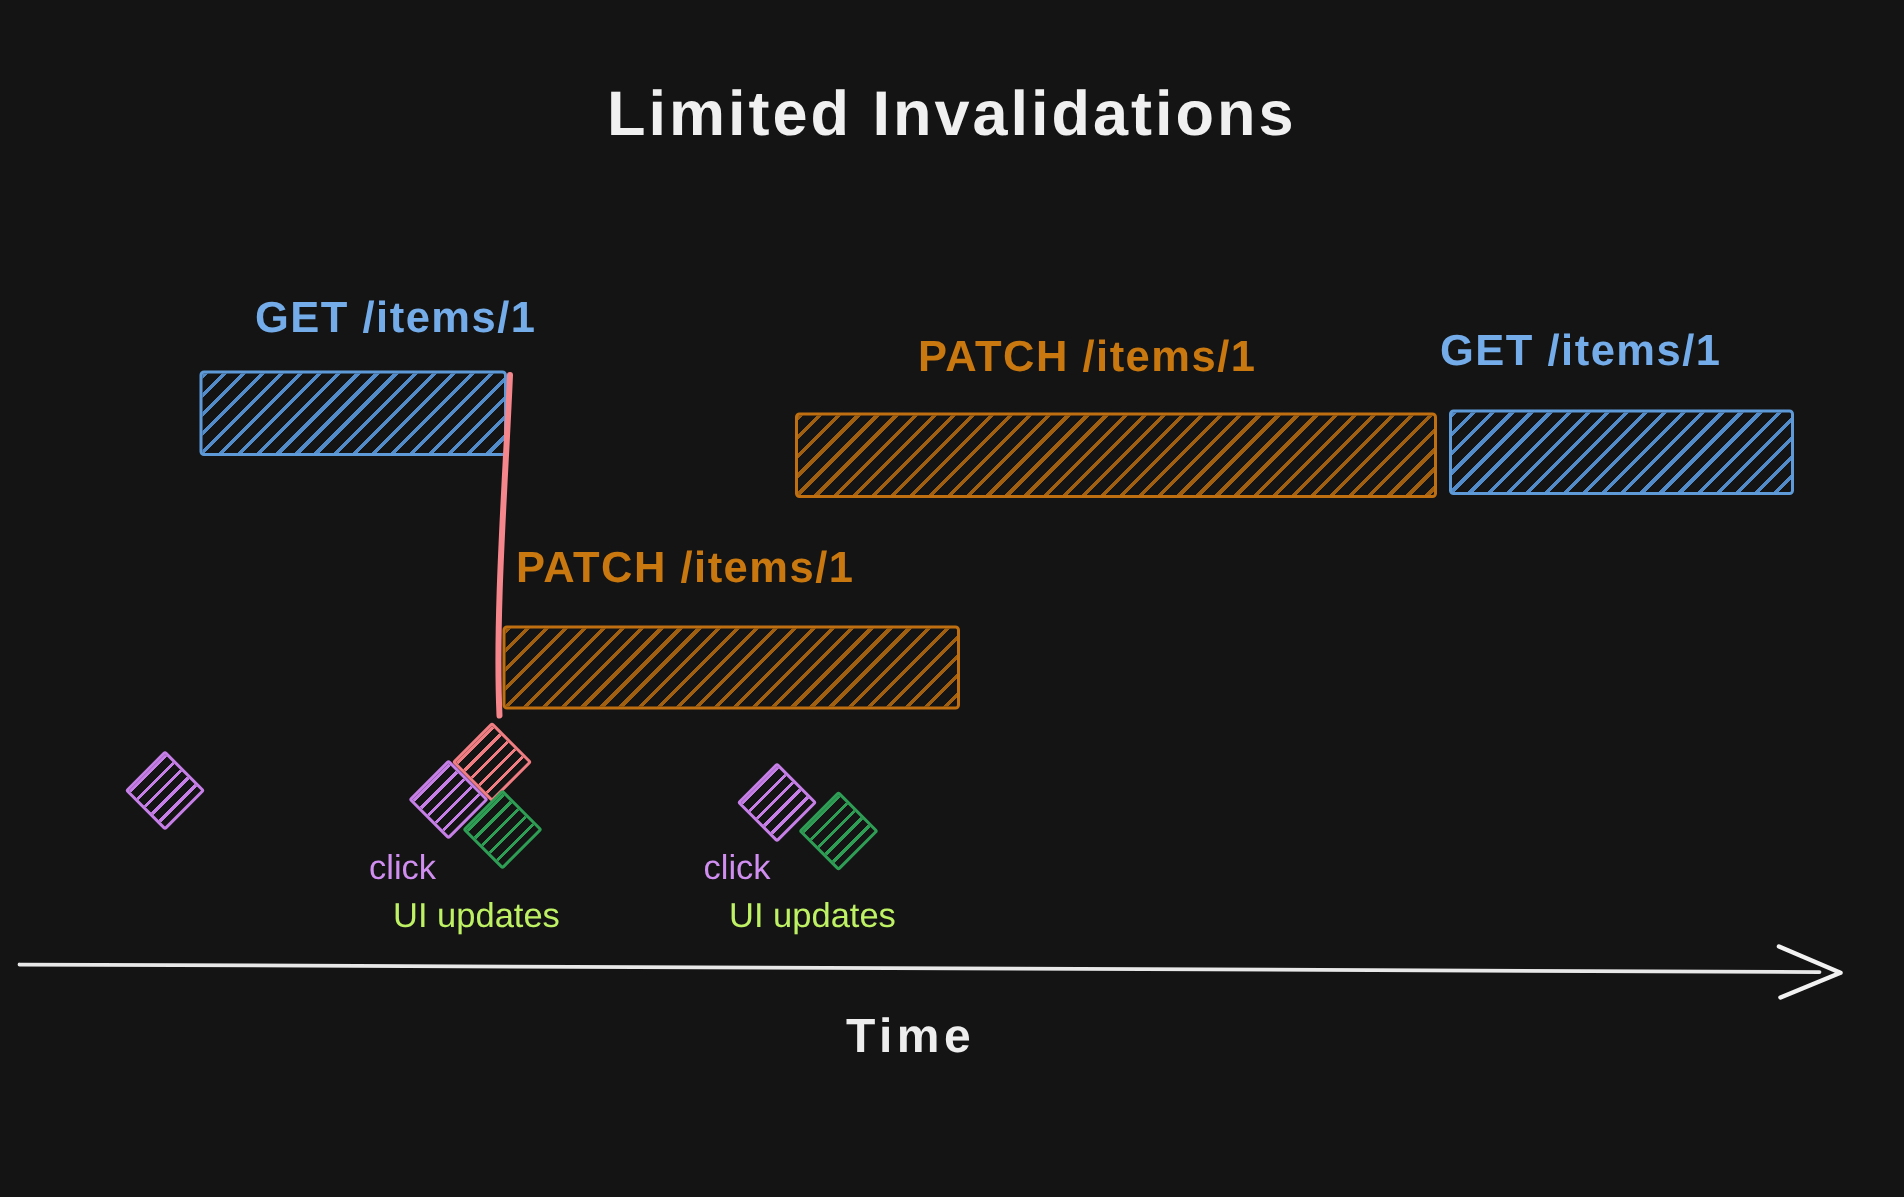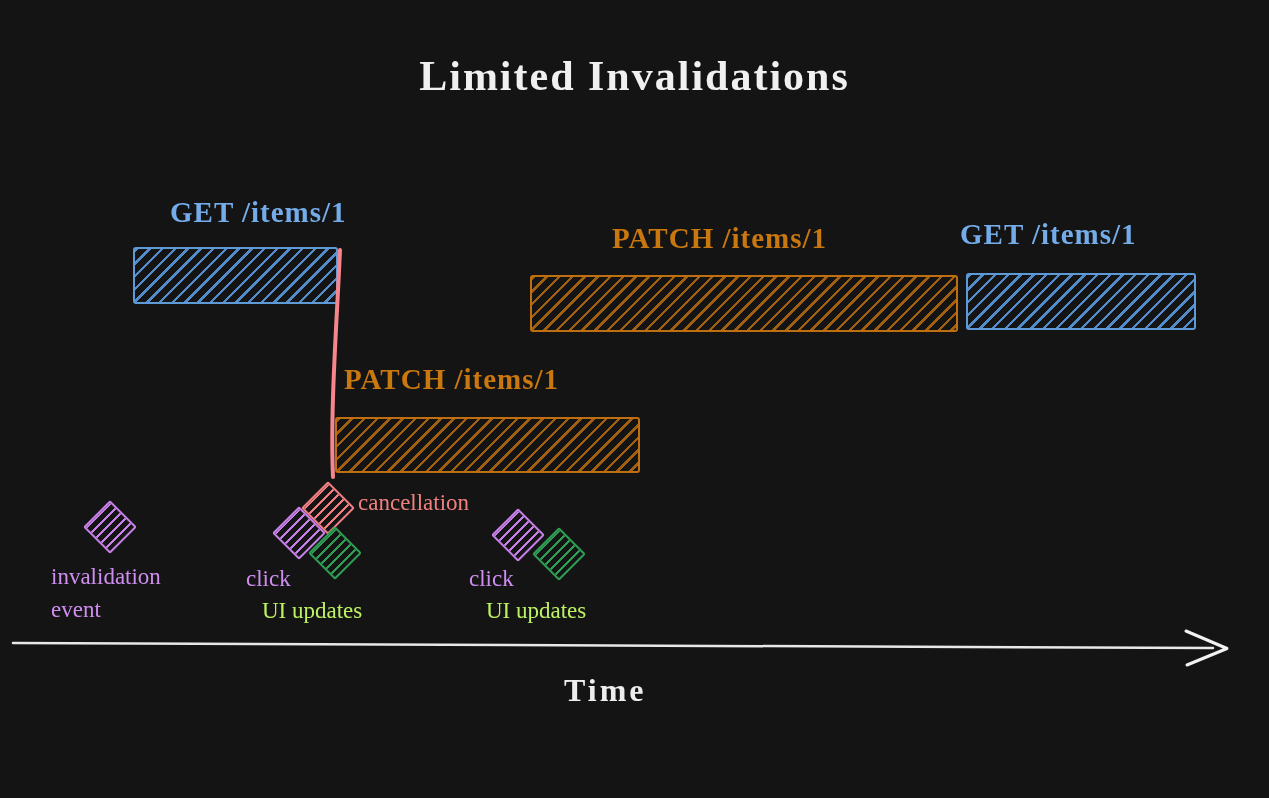--- a/index.html
+++ b/index.html
@@ -6,21 +6,21 @@
     margin: 0;
     padding: 0;
     background: #141414;
   }
   .canvas {
     position: relative;
     width: 1269px;
     height: 798px;
     background: #141414;
     overflow: hidden;
-    font-family: Liberation Serif, serif;
+    font-family: Liberation Sans, sans-serif;
   }
   .title {
     position: absolute;
     left: 0;
     top: 52px;
     width: 100%;
     margin: 0;
     text-align: center;
     font-size: 42px;
     font-weight: bold;
@@ -112,26 +112,21 @@
     <path d="M1186 631 L1227 648.5 L1187 665" fill="none" stroke="#f2f2f2" stroke-width="3" stroke-linecap="round" stroke-linejoin="round"></path>
   </svg>
 
   <div class="diamond" style="--c:#ef7d82; left:309px; top:489px;"></div>
   <div class="diamond" style="--c:#c77fe8; left:91px; top:508px;"></div>
   <div class="diamond" style="--c:#c77fe8; left:280px; top:514px;"></div>
   <div class="diamond" style="--c:#2f9e55; left:316px; top:534px;"></div>
   <div class="diamond" style="--c:#c77fe8; left:499px; top:516px;"></div>
   <div class="diamond" style="--c:#2f9e55; left:540px; top:535px;"></div>
 
-  <div class="ev-label red-t" style="left:358px; top:486px;">cancellation</div>
 
-  <div class="ev-label purple-t" style="left:51px; top:560px;">
-    <div>invalidation</div>
-    <div>event</div>
-  </div>
 
   <div class="ev-label purple-t" style="left:246px; top:562px;">click</div>
   <div class="ev-label green-t" style="left:262px; top:594px;">UI updates</div>
 
   <div class="ev-label purple-t" style="left:469px; top:562px;">click</div>
   <div class="ev-label green-t" style="left:486px; top:594px;">UI updates</div>
 
   <div class="time-label">Time</div>
 
 </div>

